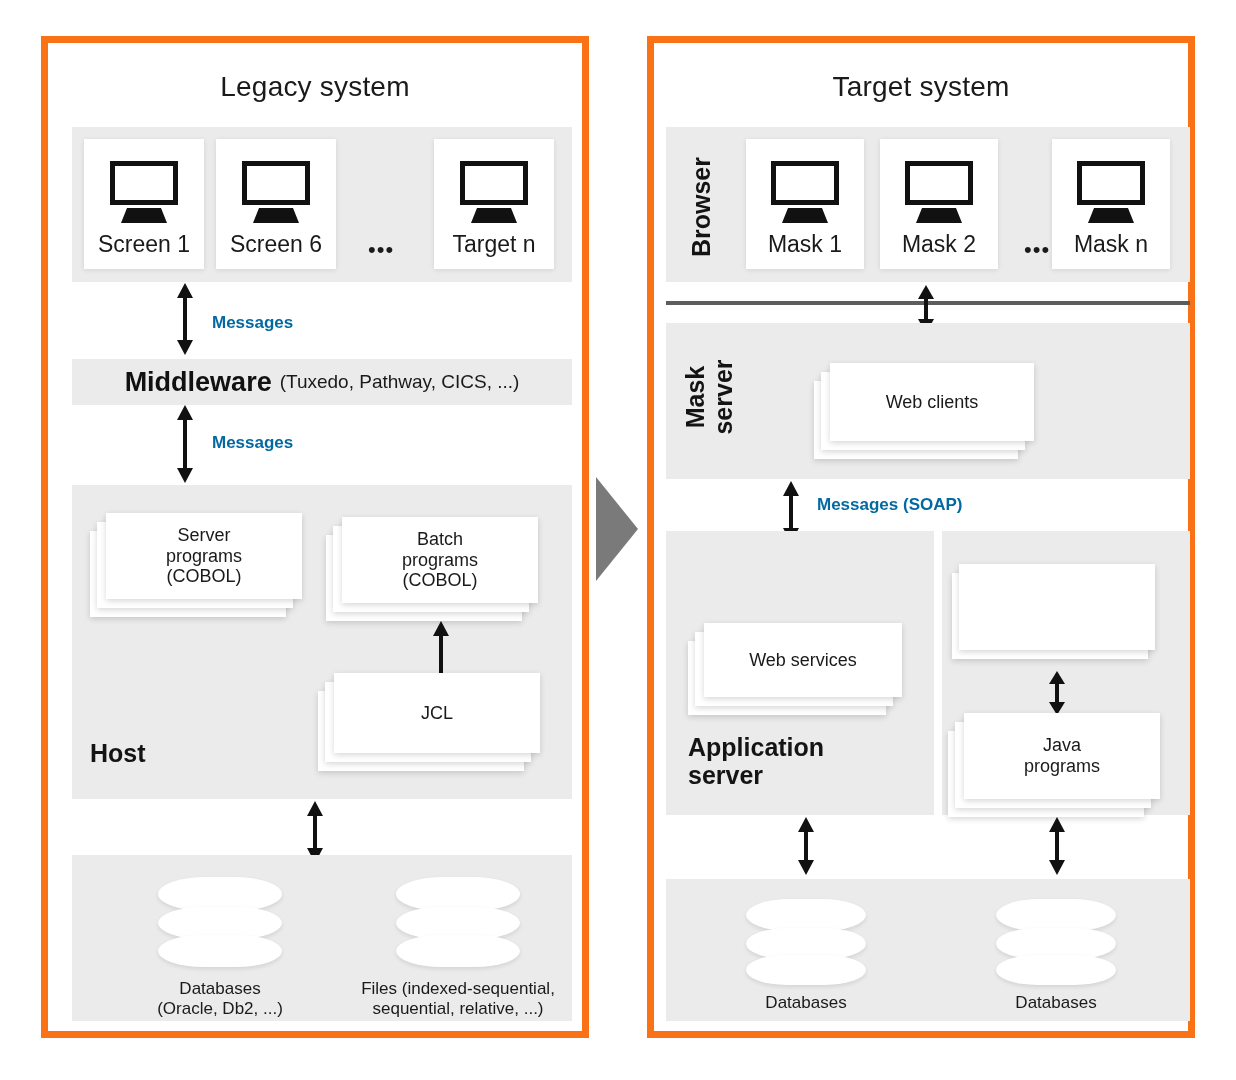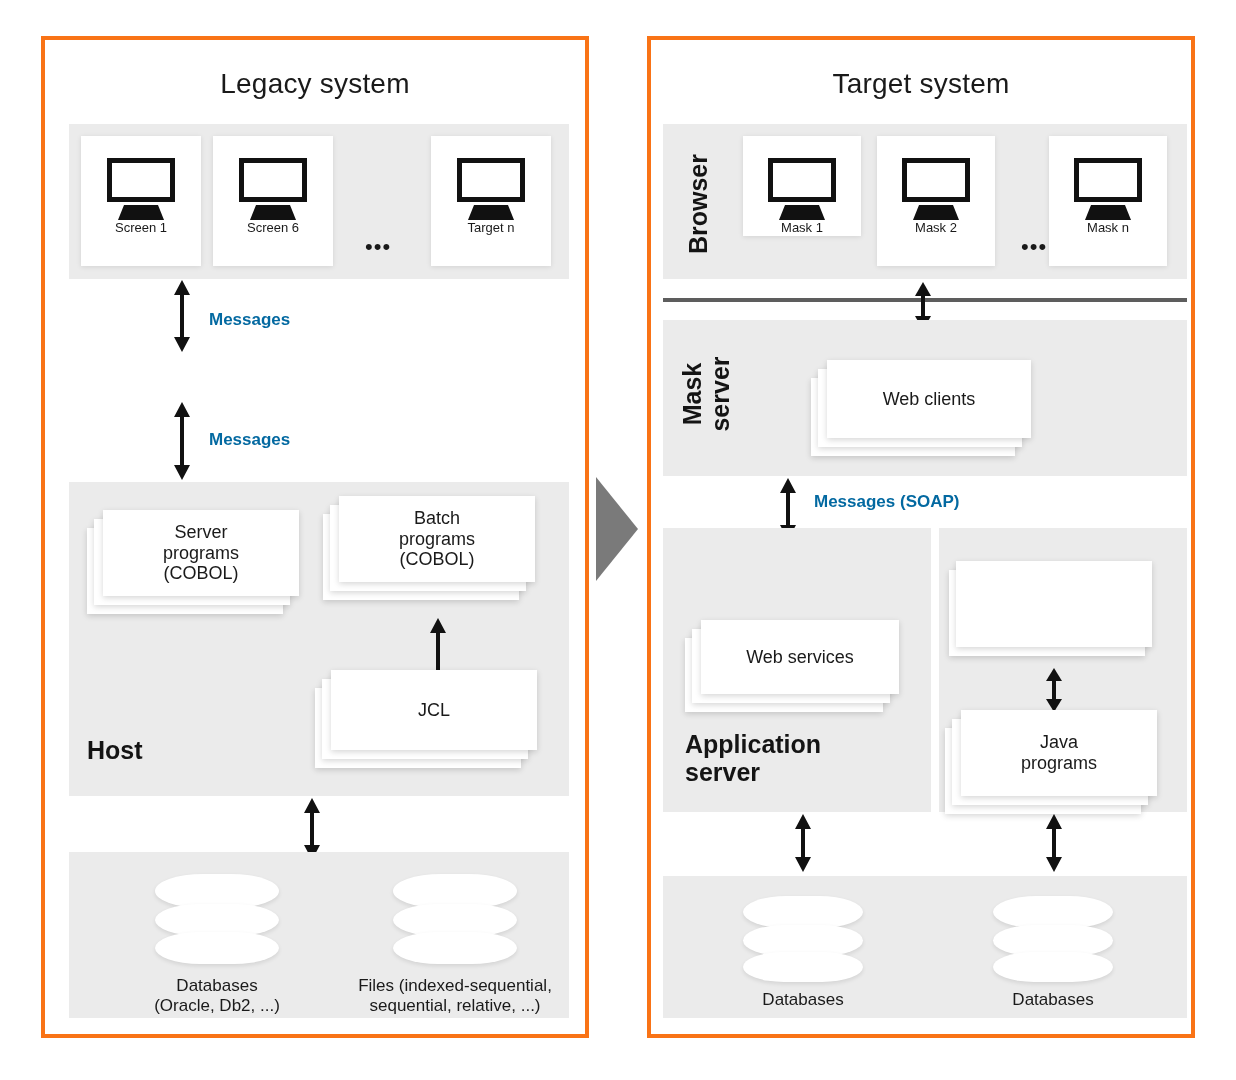--- a/index.html
+++ b/index.html
@@ -8,21 +8,21 @@
     background: #ffffff;
     font-family: "Liberation Sans", sans-serif;
     color: #1a1a1a;
     overflow: hidden;
   }
   #stage { position: relative; width: 1236px; height: 1080px; }
 
   
   .panel {
     position: absolute;
-    border: 4px solid #f97316;
+    border: 7px solid #f97316;
     background: #ffffff;
   }
   #panel-legacy { left: 41px;  top: 36px; width: 548px;  height: 1002px; }
   #panel-target { left: 647px; top: 36px; width: 548px;  height: 1002px; }
 
   .panel-title {
     position: absolute; left: 0; right: 0; top: 28px;
     text-align: center;
     font-size: 28px;
     font-weight: 400;
@@ -70,23 +70,23 @@
     position: absolute; left: 50%; top: 47px;
     width: 0; height: 0;
     margin-left: -23px;
     border-left: 6px solid transparent;
     border-right: 6px solid transparent;
     border-bottom: 15px solid #111111;
     box-sizing: content-box;
     width: 34px;
   }
   .tile-label {
-    font-size: 13px;
-    color: #1a1a1a;
-    margin-top: 0;
+    font-size: 23px;
+    color: #1a1a1a;
+    margin-top: 8px;
     white-space: nowrap;
   }
   .ellipsis {
     position: absolute;
     font-size: 22px;
     color: #1a1a1a;
     letter-spacing: 1px;
   }
 
   
@@ -195,20 +195,24 @@
 
     <div class="arrow" style="left:126px; top:240px;">
       <svg width="22" height="72" viewBox="0 0 22 72">
         <line x1="11" y1="12" x2="11" y2="60" stroke="#111" stroke-width="4"></line>
         <polygon points="11,0 3,15 19,15" fill="#111"></polygon>
         <polygon points="11,72 3,57 19,57" fill="#111"></polygon>
       </svg>
     </div>
     <div class="msg-label" style="left:164px; top:270px;">Messages</div>
 
+    <div class="mw-bar" style="left:24px; top:316px; width:500px; height:46px;">
+      <span class="mw-strong">Middleware</span>
+      <span class="mw-rest">(Tuxedo, Pathway, CICS, ...)</span>
+    </div>
 
     <div class="arrow" style="left:126px; top:362px;">
       <svg width="22" height="78" viewBox="0 0 22 78">
         <line x1="11" y1="12" x2="11" y2="66" stroke="#111" stroke-width="4"></line>
         <polygon points="11,0 3,15 19,15" fill="#111"></polygon>
         <polygon points="11,78 3,63 19,63" fill="#111"></polygon>
       </svg>
     </div>
     <div class="msg-label" style="left:164px; top:390px;">Messages</div>
 
@@ -219,21 +223,21 @@
     <div class="stack" style="left:42px; top:470px; width:220px; height:110px;">
       <div class="sheet s3" style="width:196px; height:86px;"></div>
       <div class="sheet s2" style="width:196px; height:86px;"></div>
       <div class="sheet s1" style="width:196px; height:86px;">
         <span class="txt" style="white-space:pre-line;">Server
 programs
 (COBOL)</span>
       </div>
     </div>
 
-    <div class="stack" style="left:278px; top:456px; width:220px; height:110px;padding-left:24px;">
+    <div class="stack" style="left:278px; top:474px; width:220px; height:110px;padding-left:24px;">
       <div class="sheet s3" style="width:196px; height:86px;"></div>
       <div class="sheet s2" style="width:196px; height:86px;"></div>
       <div class="sheet s1" style="width:196px; height:86px;">
         <span class="txt" style="white-space:pre-line;">Batch
 programs
 (COBOL)</span>
       </div>
     </div>
 
     <div class="arrow" style="left:382px; top:578px;">
@@ -283,21 +287,21 @@
       <polygon points="0,0 42,52 0,104" fill="#7a7a7a"></polygon>
     </svg>
   </div>
 
   <div class="panel" id="panel-target">
     <div class="panel-title">Target system</div>
 
     <div class="zone" style="left:12px; top:84px; width:524px; height:155px;"></div>
     <div class="zone-label vertical" style="left:-13px; top:150px; width:120px;">Browser</div>
 
-    <div class="tile" style="left:92px; top:96px; width:118px; height:100px; padding-top:22px;">
+    <div class="tile" style="left:92px; top:96px; width:118px; height:130px; padding-top:22px;">
       <div class="monitor">
         <div class="mscreen"></div>
           <div class="mstand"></div>
       </div>
       <div class="tile-label">Mask 1</div>
     </div>
 
     <div class="tile" style="left:226px; top:96px; width:118px; height:130px; padding-top:22px;">
       <div class="monitor">
         <div class="mscreen"></div>

